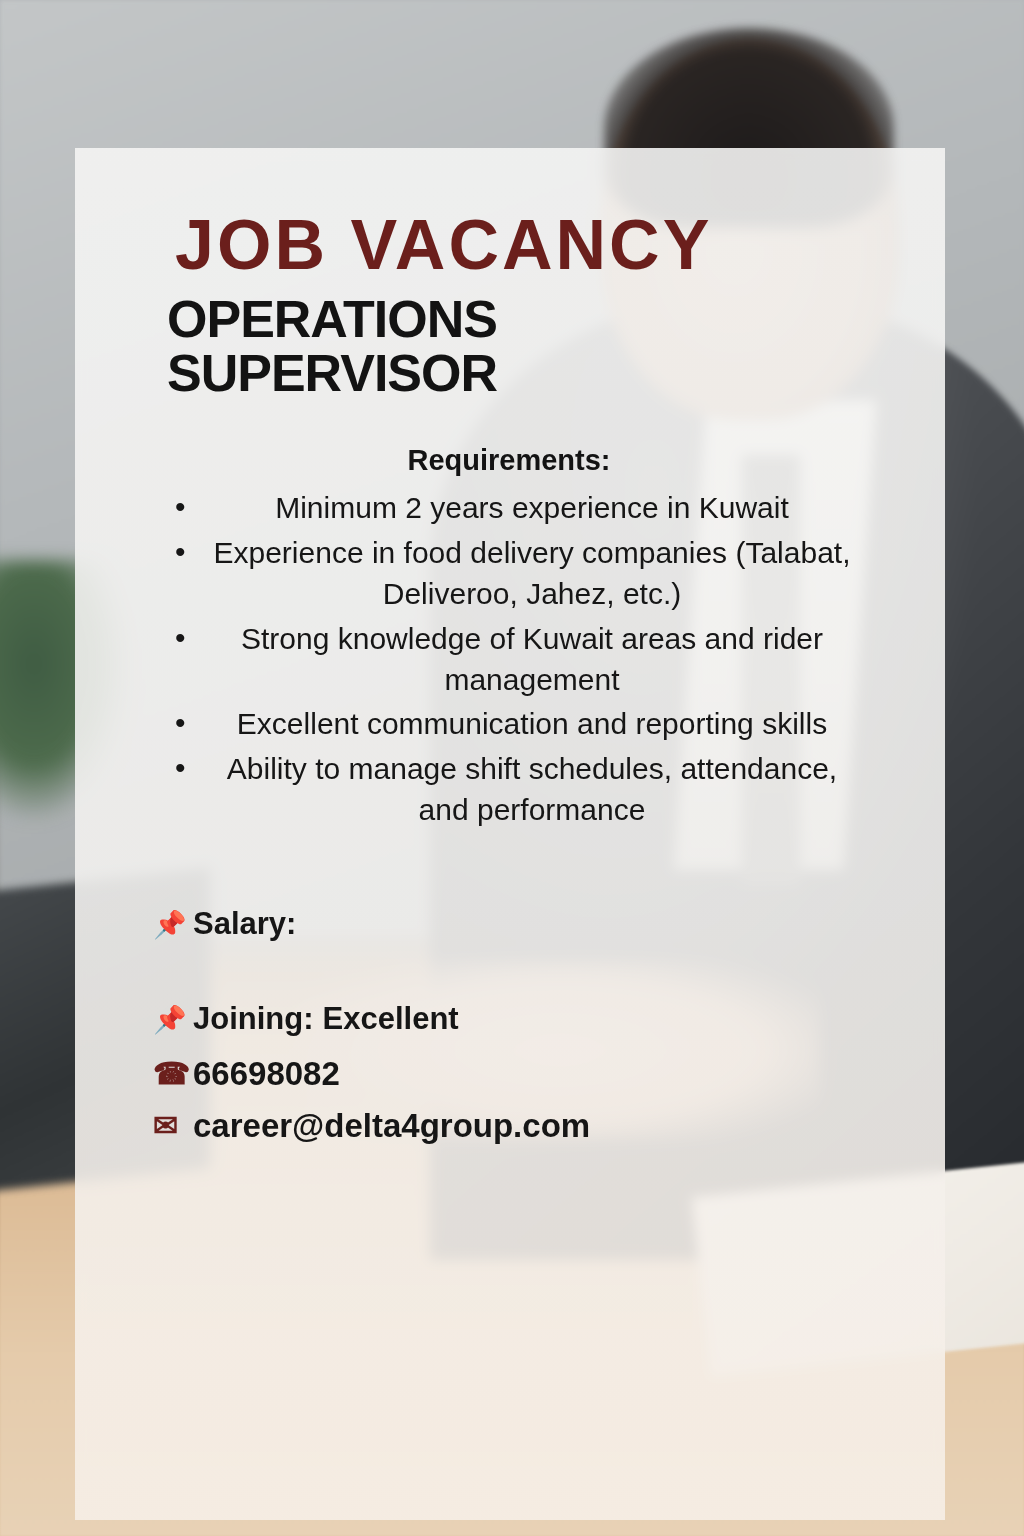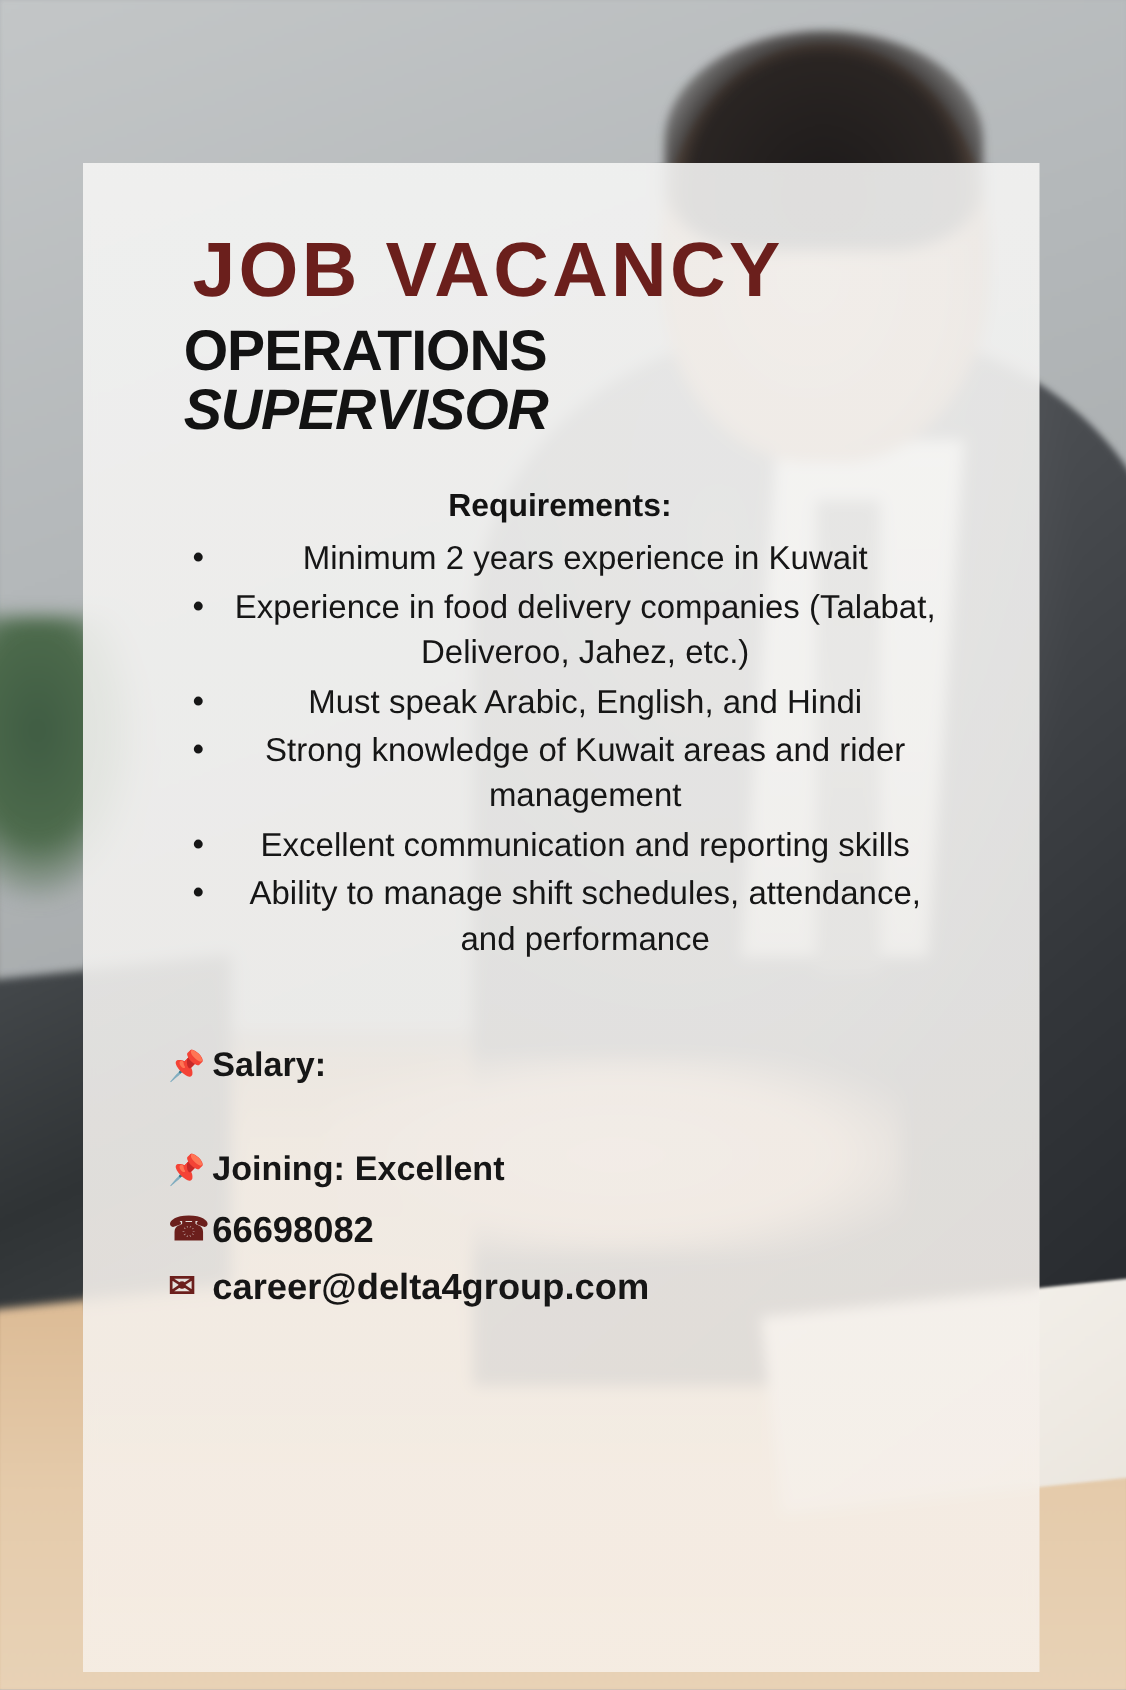--- a/index.html
+++ b/index.html
@@ -139,21 +139,21 @@
   }
 
   .title-role {
     color: #131313;
     font-size: 52px;
     font-weight: bold;
     line-height: 1.03;
     letter-spacing: -1px;
     margin: 0 0 0 14px;
   }
-  .title-role .line2 { display: block; font-style: italic; }
+  .title-role .line2 { display: block; }
 
   .req-heading {
     margin: 44px 0 10px 0;
     font-size: 29px;
     font-weight: bold;
     color: #131313;
     text-align: center;
   }
 
   ul.req-list {
@@ -245,21 +245,20 @@
     <h2 class="title-role">
       <span>OPERATIONS</span>
       <span class="line2">SUPERVISOR</span>
     </h2>
 
     <div class="req-heading">Requirements:</div>
 
     <ul class="req-list">
       <li>Minimum 2 years experience in Kuwait</li>
       <li>Experience in food delivery companies (Talabat, Deliveroo, Jahez, etc.)</li>
-      <li>Must speak Arabic, English, and Hindi</li>
       <li>Strong knowledge of Kuwait areas and rider management</li>
       <li>Excellent communication and reporting skills</li>
       <li>Ability to manage shift schedules, attendance, and performance</li>
     </ul>
 
     <div class="details">
 
       <div class="detail-row">
         <span class="ic">📌</span>
         <span class="lbl">Salary:</span>

